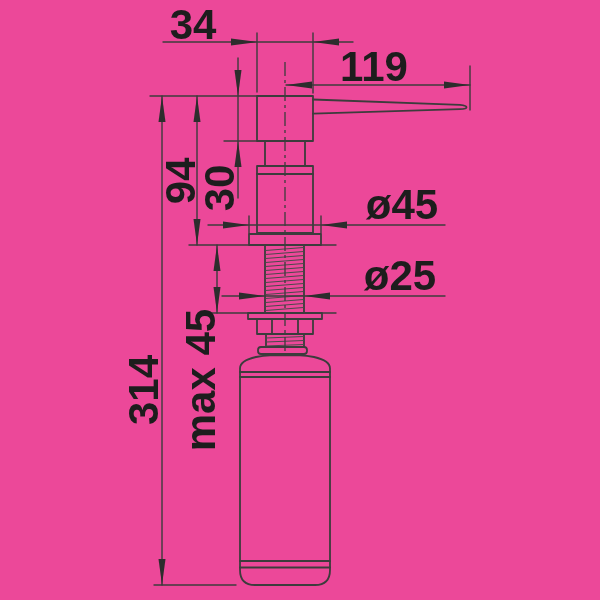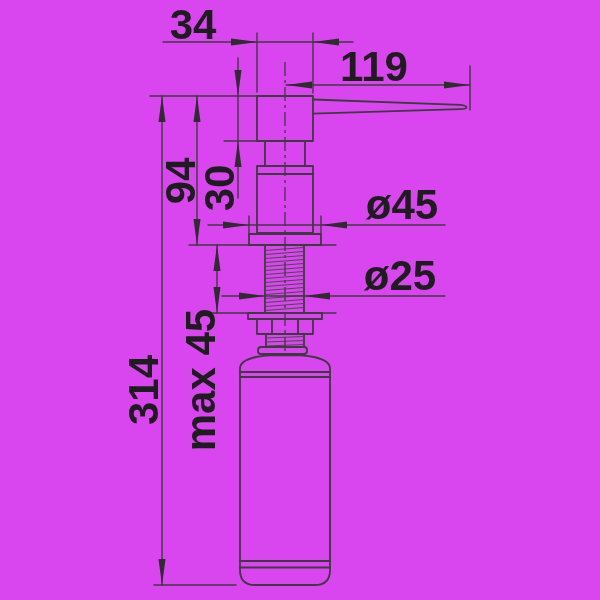--- a/index.html
+++ b/index.html
@@ -1,16 +1,16 @@
 <!DOCTYPE html>
 <html><head>
 <meta charset="utf-8">
 <style>
   html,body{margin:0;padding:0;background:#ffffff;}
-  .canvas{width:600px;height:600px;position:relative;background:#d946ef;overflow:hidden;}
+  .canvas{width:600px;height:600px;position:relative;background:#ec4899;overflow:hidden;}
   svg{display:block;}
   .part{fill:none;stroke:#3c3c3c;stroke-width:1.8;stroke-linejoin:round;stroke-linecap:round;}
   .hatch{fill:none;stroke:#4a4a4a;stroke-width:1;}
   .dim{fill:none;stroke:#3c3c3c;stroke-width:1.4;stroke-linecap:round;}
   .ctr{fill:none;stroke:#3c3c3c;stroke-width:1.3;stroke-dasharray:14 4 3 4;}
   .arr{fill:#2d2d2d;stroke:none;}
   .dim-text{font-family:"Liberation Sans", sans-serif;font-weight:bold;font-size:42px;fill:#1d1d1d;text-anchor:middle;}
 </style>
 </head>
 <body>

